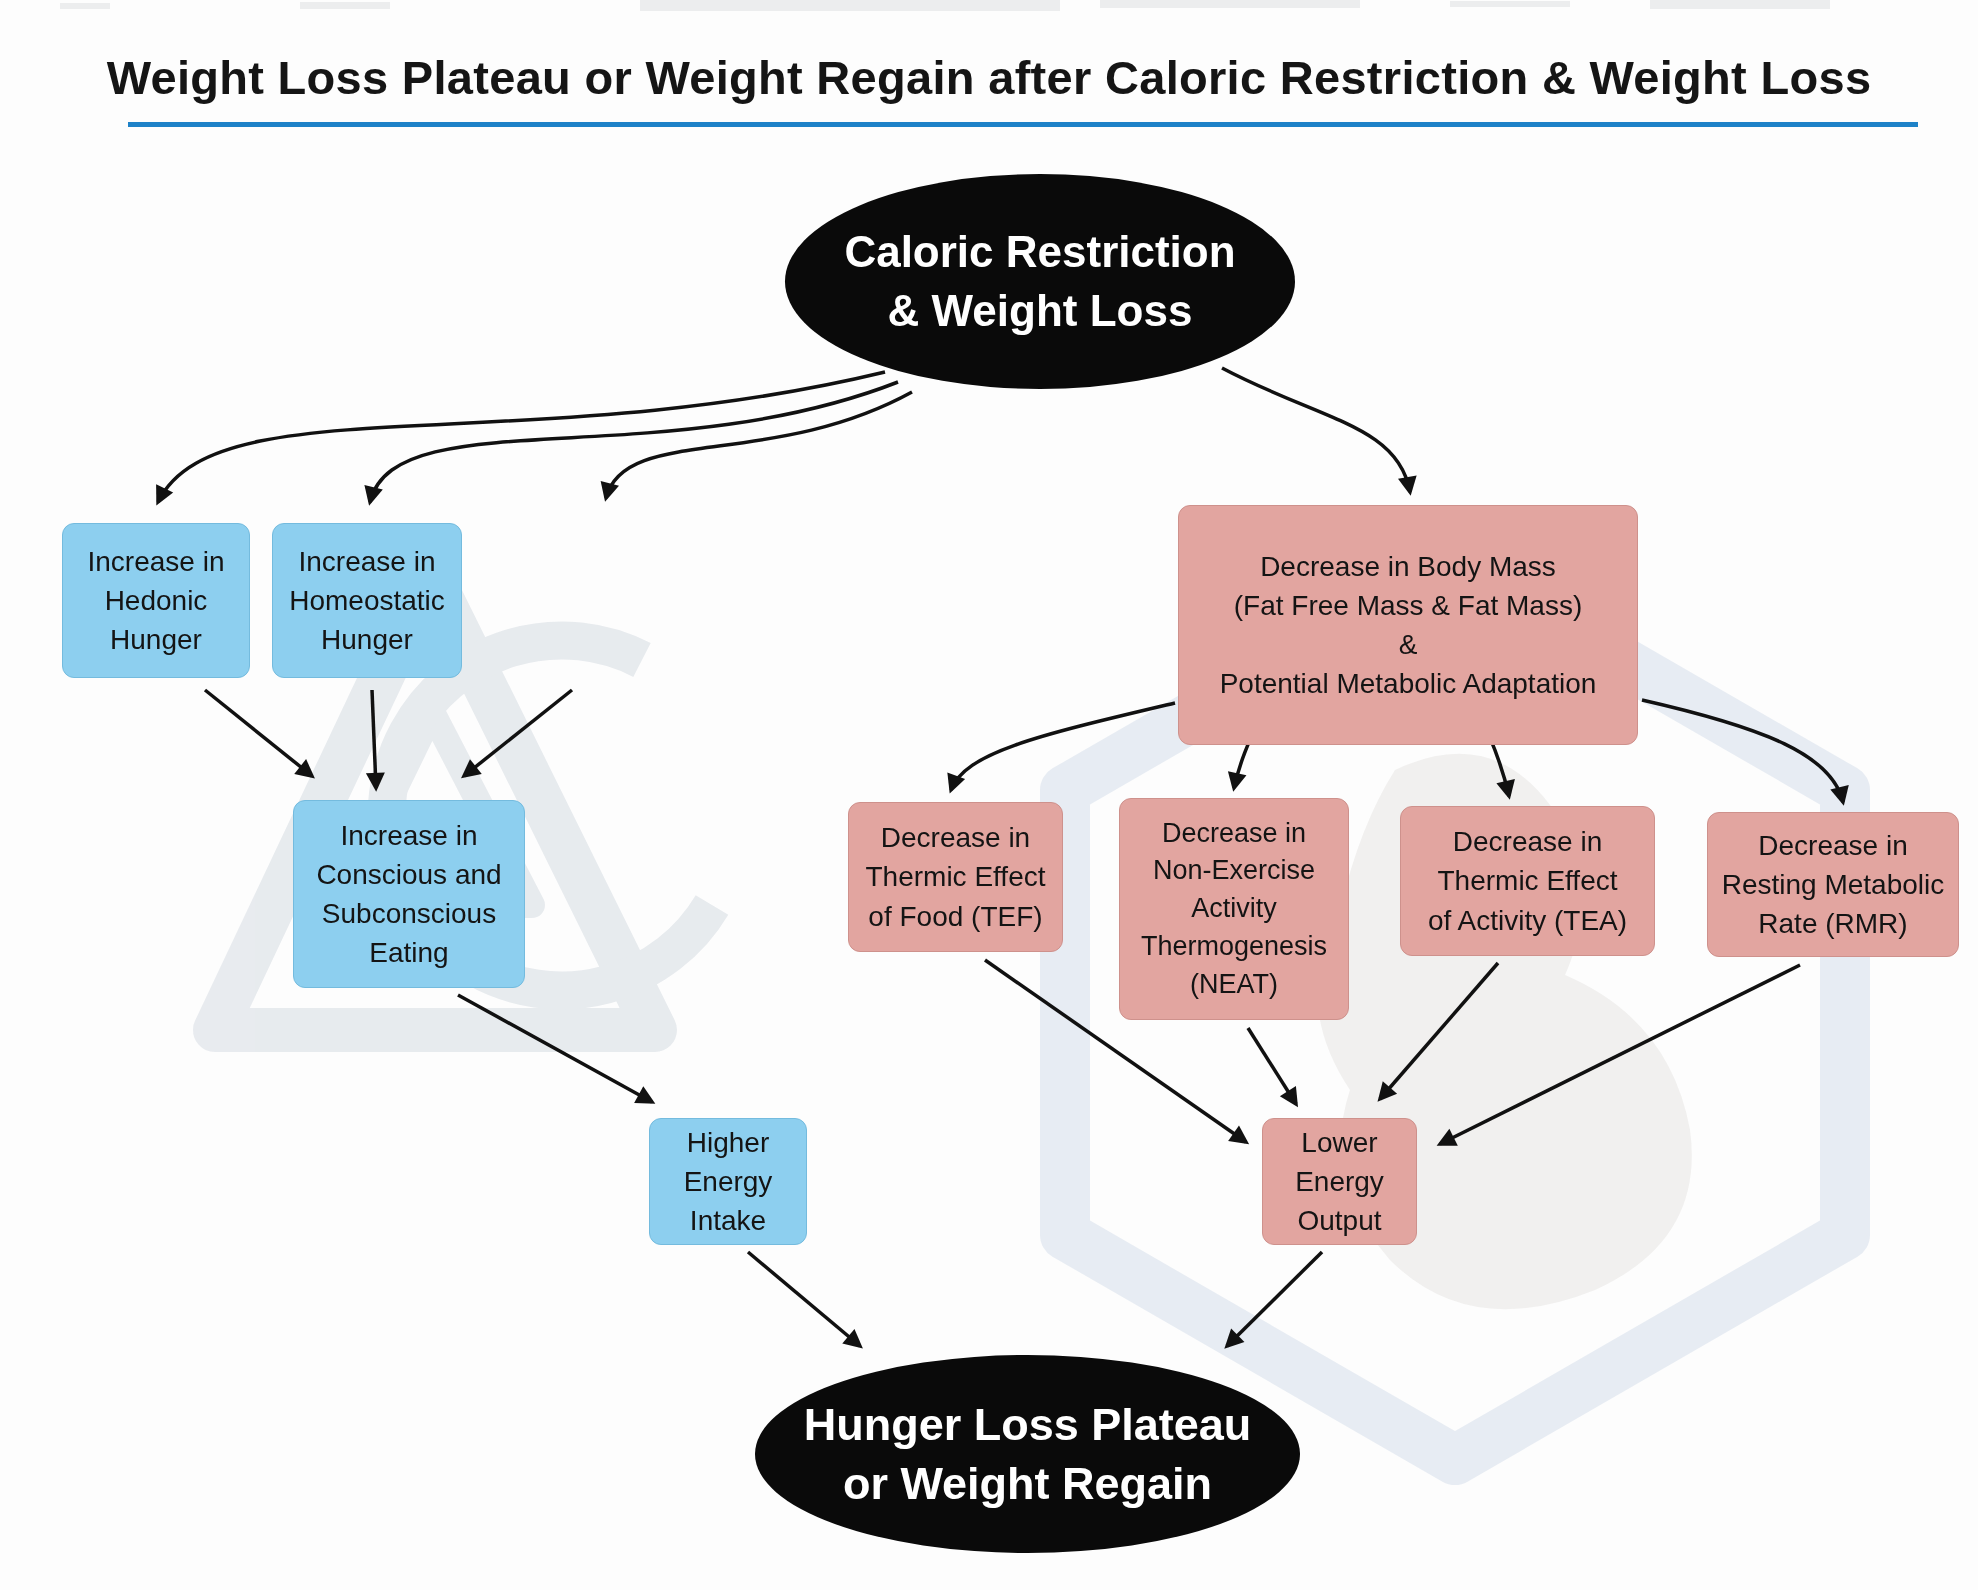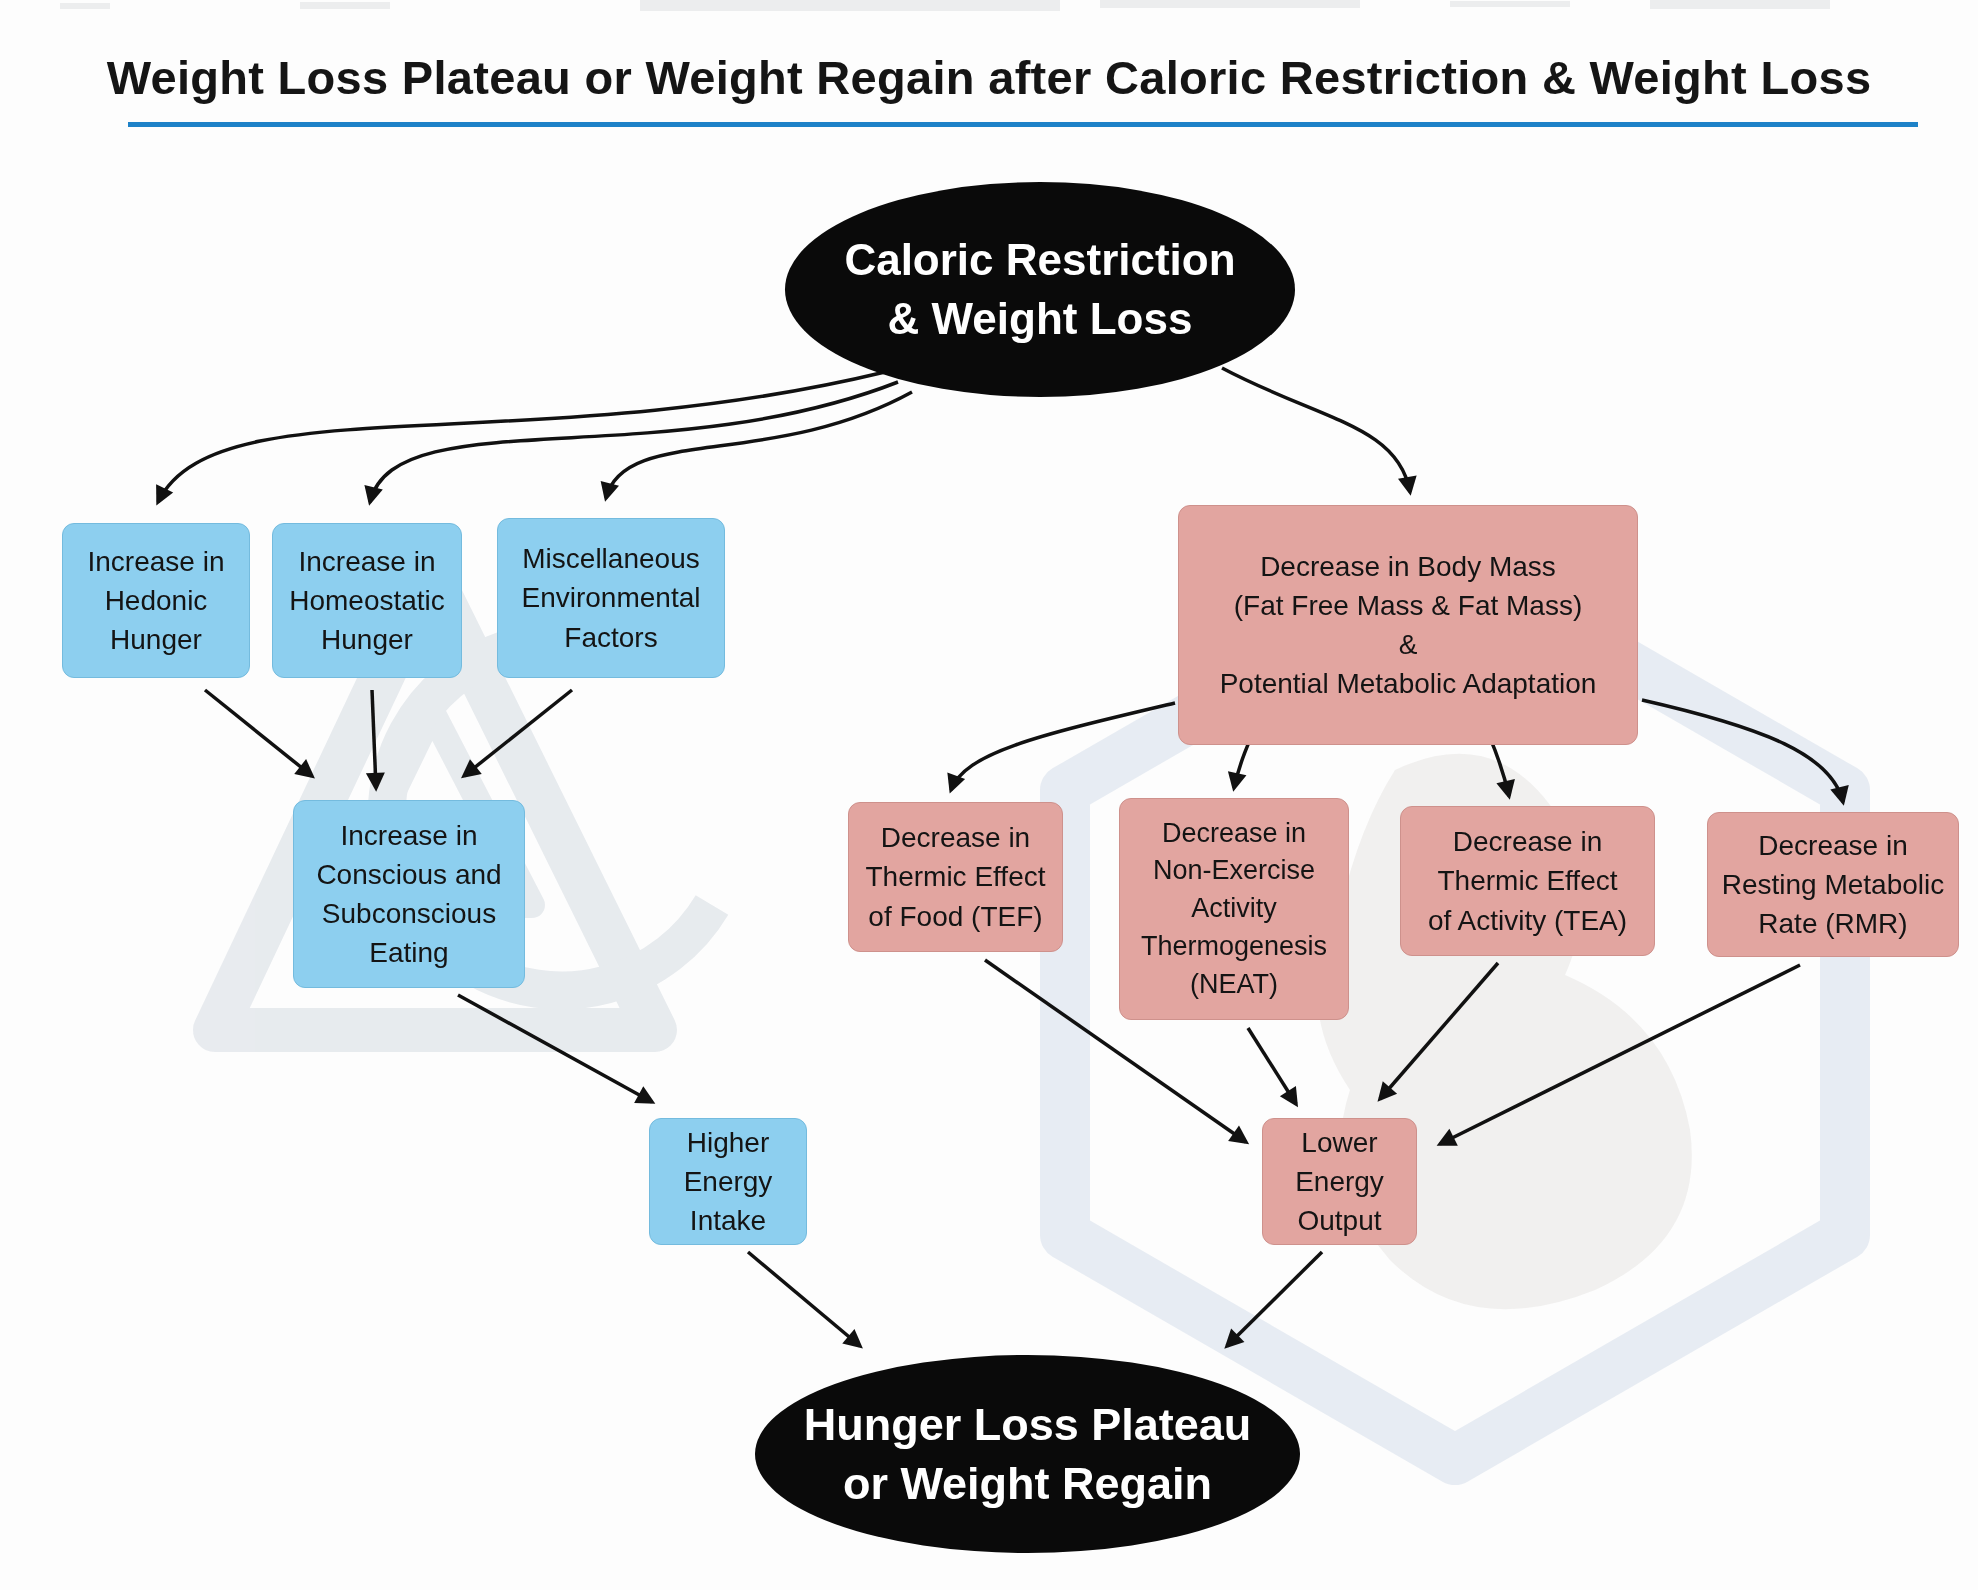--- a/index.html
+++ b/index.html
@@ -42,21 +42,21 @@
     text-align:center;white-space:pre-line;
     font-size:28px;line-height:1.40;color:#141414;
     border-radius:12px;box-sizing:border-box;padding:6px;
   }
   .node.blue{background:var(--blue-box);border:1px solid var(--blue-box-border);text-align:center;}
   .node.pink{background:var(--pink-box);border:1px solid var(--pink-box-border);}
   .node.oval{
     background:var(--ellipse-fill);color:var(--ellipse-text);
     border-radius:50%;font-weight:700;font-size:44px;line-height:1.32;
   }
-  #node-source{left:785px;top:182px;width:510px;height:215px;}
+  #node-source{left:785px;top:174px;width:510px;height:215px;}
   #node-hedonic{left:62px;top:523px;width:188px;height:155px;}
   #node-homeostatic{left:272px;top:523px;width:190px;height:155px;}
   #node-misc{left:497px;top:518px;width:228px;height:160px;}
   #node-bodymass{left:1178px;top:505px;width:460px;height:240px;}
   #node-eating{left:293px;top:800px;width:232px;height:188px;}
   #node-tef{left:848px;top:802px;width:215px;height:150px;}
   #node-neat{left:1119px;top:798px;width:230px;height:222px;font-size:27px;}
   #node-tea{left:1400px;top:806px;width:255px;height:150px;}
   #node-rmr{left:1707px;top:812px;width:252px;height:145px;}
   #node-intake{left:649px;top:1118px;width:158px;height:127px;}
@@ -123,23 +123,20 @@
 
   <div class="node oval" id="node-source">Caloric Restriction
 &amp; Weight Loss</div>
 
   <div class="node blue" id="node-hedonic">Increase in
 Hedonic
 Hunger</div>
   <div class="node blue" id="node-homeostatic">Increase in
 Homeostatic
 Hunger</div>
-  <div class="node blue" id="node-misc">Miscellaneous
-Environmental
-Factors</div>
 
   <div class="node pink" id="node-bodymass">Decrease in Body Mass
 (Fat Free Mass &amp; Fat Mass)
 &amp;
 Potential Metabolic Adaptation</div>
 
   <div class="node blue" id="node-eating">Increase in
 Conscious and
 Subconscious
 Eating</div>

